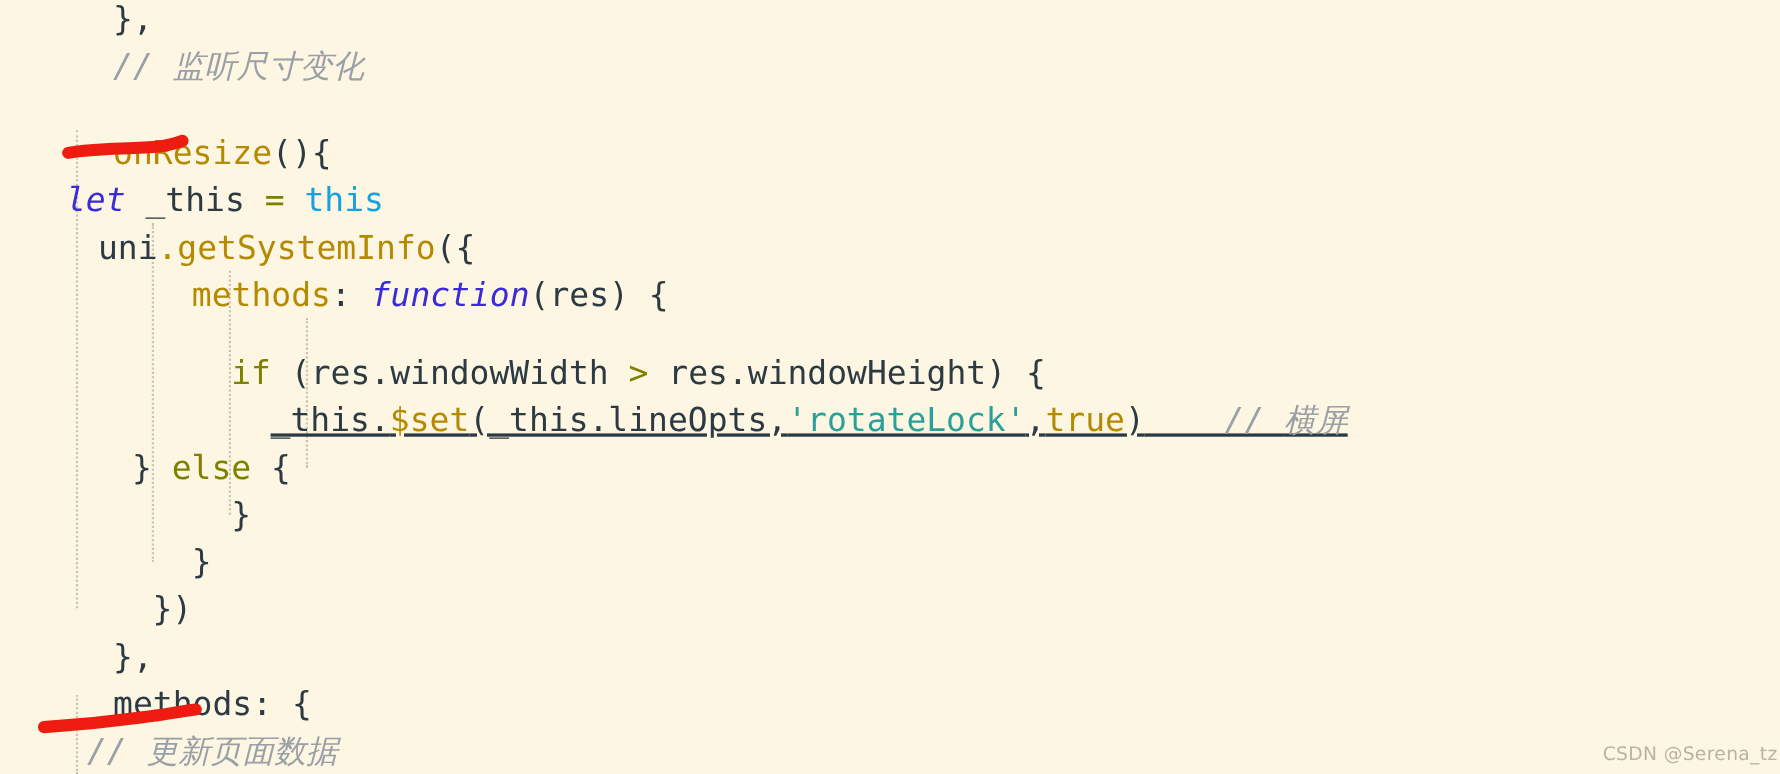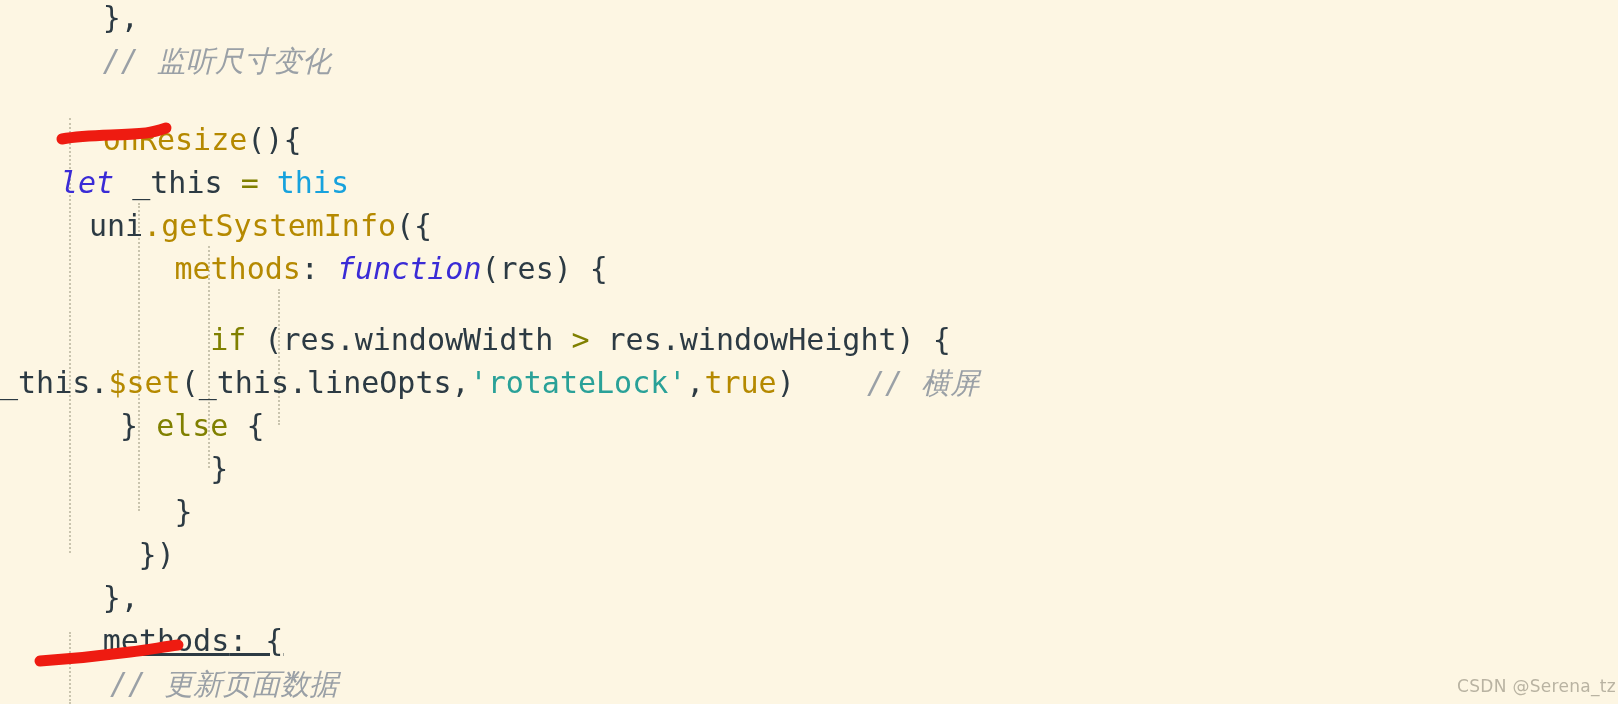--- a/index.html
+++ b/index.html
@@ -98,28 +98,28 @@
     </div>
 
   <div class="code" id="code" style="top: -4px;">
       <div class="line" style="padding-left: 102.8px;"><span class="t-punct">},</span></div>
       <div class="line" style="padding-left: 102.8px;"><span class="t-comment">// </span><span class="t-comment-cn">监听尺寸变化</span></div>
       <div class="line" style="padding-left: 102.8px; margin-top: 36px;"><span class="t-fn">onResize</span><span class="t-punct">(){</span></div>
       <div class="line" style="padding-left: 60px;"><span class="t-kw">let</span><span class="t-plain"> _this </span><span class="t-op">=</span><span class="t-plain"> </span><span class="t-this">this</span></div>
       <div class="line" style="padding-left: 89px;"><span class="t-plain">uni</span><span class="t-fn">.getSystemInfo</span><span class="t-punct">({</span></div>
       <div class="line" style="padding-left: 174.4px;"><span class="t-prop">methods</span><span class="t-plain">: </span><span class="t-kw">function</span><span class="t-punct">(res) {</span></div>
       <div class="line" style="padding-left: 210.2px; margin-top: 28px;"><span class="t-cond">if</span><span class="t-plain"> (res.windowWidth </span><span class="t-op">&gt;</span><span class="t-plain"> res.windowHeight) {</span></div>
-      <div class="line" style=""><span class="t-plain">_this.</span><span class="t-fn">$set</span><span class="t-plain">(_this.lineOpts,</span><span class="t-str">'rotateLock'</span><span class="t-plain">,</span><span class="t-bool">true</span><span class="t-punct">)</span><span class="t-comment">    // </span><span class="t-comment-cn">横屏</span></div>
+      <div class="line" style="padding-left: 246px; text-decoration: underline;"><span class="t-plain">_this.</span><span class="t-fn">$set</span><span class="t-plain">(_this.lineOpts,</span><span class="t-str">'rotateLock'</span><span class="t-plain">,</span><span class="t-bool">true</span><span class="t-punct">)</span><span class="t-comment">    // </span><span class="t-comment-cn">横屏</span></div>
       <div class="line" style="padding-left: 120px;"><span class="t-punct">} </span><span class="t-cond">else</span><span class="t-punct"> {</span></div>
       <div class="line" style="padding-left: 210.2px;"><span class="t-punct">}</span></div>
       <div class="line" style="padding-left: 174.4px;"><span class="t-punct">}</span></div>
       <div class="line" style="padding-left: 138.6px;"><span class="t-punct">})</span></div>
       <div class="line" style="padding-left: 102.8px;"><span class="t-punct">},</span></div>
-      <div class="line" style="padding-left: 102.8px; text-decoration: underline;"><span class="t-plain">methods</span><span class="t-punct">: {</span></div>
-      <div class="line" style="padding-left: 110px;"><span class="t-comment">// </span><span class="t-comment-cn">更新页面数据</span></div>
+      <div class="line" style="padding-left: 102.8px;"><span class="t-plain">methods</span><span class="t-punct">: {</span></div>
+      <div class="line" style="padding-left: 79px;"><span class="t-comment">// </span><span class="t-comment-cn">更新页面数据</span></div>
     </div>
 
   <svg class="annot" id="annot-svg" width="1618" height="704" viewBox="0 0 1618 704">
       <path d="M 62 139 C 90 134, 118 136, 146 133 C 154 132, 160 130, 166 128" stroke="#ee1b11" stroke-width="11" stroke-linecap="round" stroke-linejoin="round" fill="none"></path>
       <path d="M 40 661 C 70 659, 100 656, 130 652 C 148 650, 162 647, 178 645" stroke="#ee1b11" stroke-width="11" stroke-linecap="round" stroke-linejoin="round" fill="none"></path>
     </svg>
 
   <div class="watermark">CSDN @Serena_tz</div>
 
 </div>

